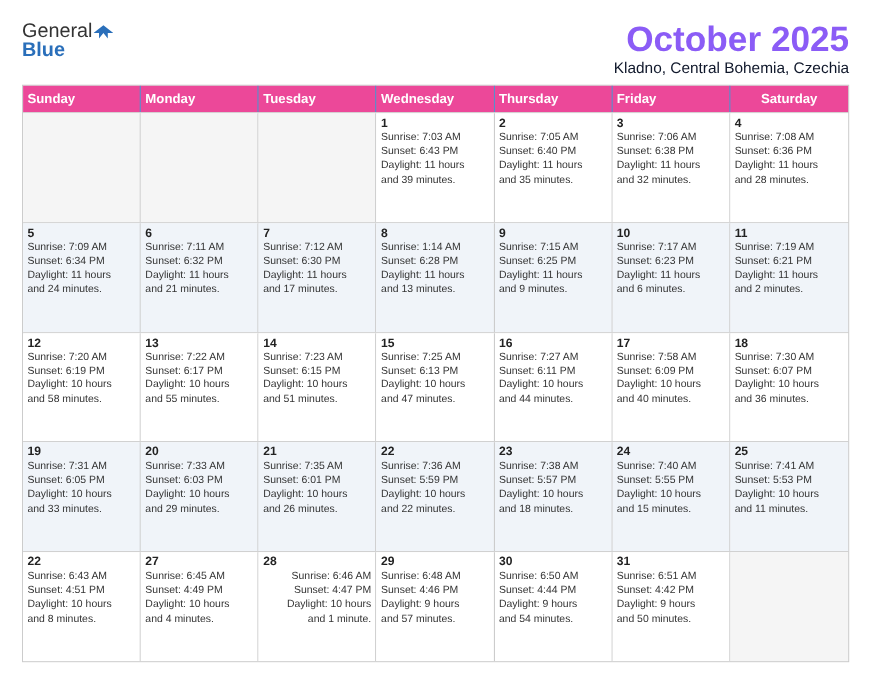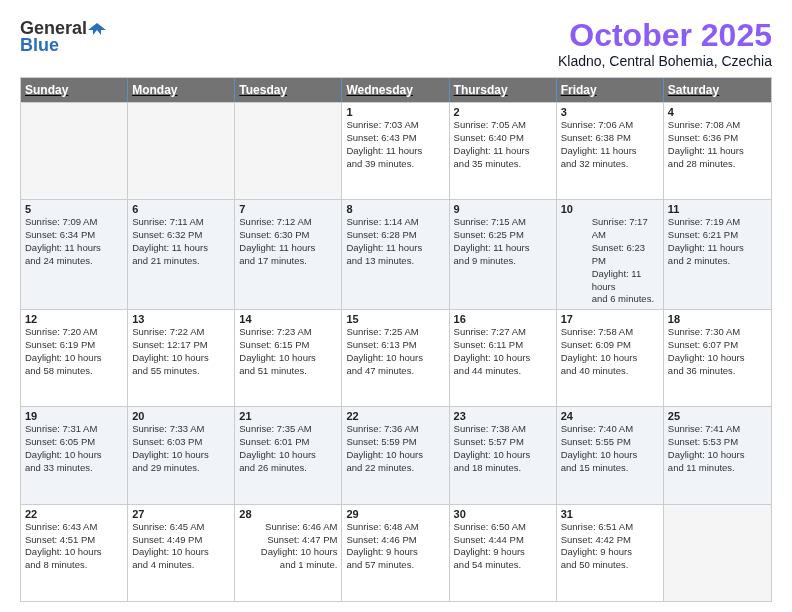--- a/index.html
+++ b/index.html
@@ -43,32 +43,31 @@
     }
     .calendar {
       flex: 1;
       display: flex;
       flex-direction: column;
       border: 1px solid #ccc;
     }
     .cal-header {
       display: grid;
       grid-template-columns: repeat(7, 1fr);
-      background: #737373;
-      text-decoration: underline;
+      background: #ec4899;
     }
     .cal-header-cell {
       color: #fff;
       font-size: 12px;
       font-weight: bold;
       padding: 5px 4px;
       text-align: left;
       border-right: 1px solid #5590cc;
     }
-    .cal-header-cell:last-child { border-right: none; }
+    .cal-header-cell:last-child { border-right: none; text-align: center; }
     .cal-body {
       flex: 1;
       display: flex;
       flex-direction: column;
     }
     .cal-row {
       display: grid;
       grid-template-columns: repeat(7, 1fr);
       flex: 1;
       border-top: 1px solid #ccc;
@@ -97,21 +96,21 @@
       line-height: 1.35;
     }
   </style>
 </head>
 <body>
 
 <div class="page">
   <div class="header">
     <div class="logo">
       <div style="display:flex;align-items:center;">
-        <span style="font-size:18px;font-weight:bold;color:#333;">General</span>
+        <span style="font-size:18px;font-weight:normal;color:#333;">General</span>
         <svg width="18" height="18" viewBox="0 0 18 18" style="margin:0 1px;">
           <polygon points="9,3 18,10 13,10 13,15 9,10 5,15 5,10 0,10" fill="#2a6fba"></polygon>
         </svg>
       </div>
       <span style="font-size:18px;font-weight:bold;color:#2a6fba;margin-top:-4px;">Blue</span>
     </div>
     <div class="title-block">
       <div class="month-title">October 2025</div>
       <div class="location">Kladno, Central Bohemia, Czechia</div>
     </div>
@@ -192,21 +191,21 @@
           </div>
           <div class="cal-cell alt-row">
             <div class="day-num">9</div>
             <div class="cell-text" style="white-space: pre-line;">Sunrise: 7:15 AM
 Sunset: 6:25 PM
 Daylight: 11 hours
 and 9 minutes.</div>
           </div>
           <div class="cal-cell alt-row">
             <div class="day-num">10</div>
-            <div class="cell-text" style="white-space: pre-line; margin-left: 31px;">Sunrise: 7:17 AM
+            <div class="cell-text" style="white-space: pre-line;">Sunrise: 7:17 AM
 Sunset: 6:23 PM
 Daylight: 11 hours
 and 6 minutes.</div>
           </div>
           <div class="cal-cell alt-row">
             <div class="day-num">11</div>
             <div class="cell-text" style="white-space: pre-line;">Sunrise: 7:19 AM
 Sunset: 6:21 PM
 Daylight: 11 hours
 and 2 minutes.</div>
@@ -216,21 +215,21 @@
           <div class="cal-cell">
             <div class="day-num">12</div>
             <div class="cell-text" style="white-space: pre-line;">Sunrise: 7:20 AM
 Sunset: 6:19 PM
 Daylight: 10 hours
 and 58 minutes.</div>
           </div>
           <div class="cal-cell">
             <div class="day-num">13</div>
             <div class="cell-text" style="white-space: pre-line;">Sunrise: 7:22 AM
-Sunset: 12:17 PM
+Sunset: 6:17 PM
 Daylight: 10 hours
 and 55 minutes.</div>
           </div>
           <div class="cal-cell">
             <div class="day-num">14</div>
             <div class="cell-text" style="white-space: pre-line;">Sunrise: 7:23 AM
 Sunset: 6:15 PM
 Daylight: 10 hours
 and 51 minutes.</div>
           </div>

